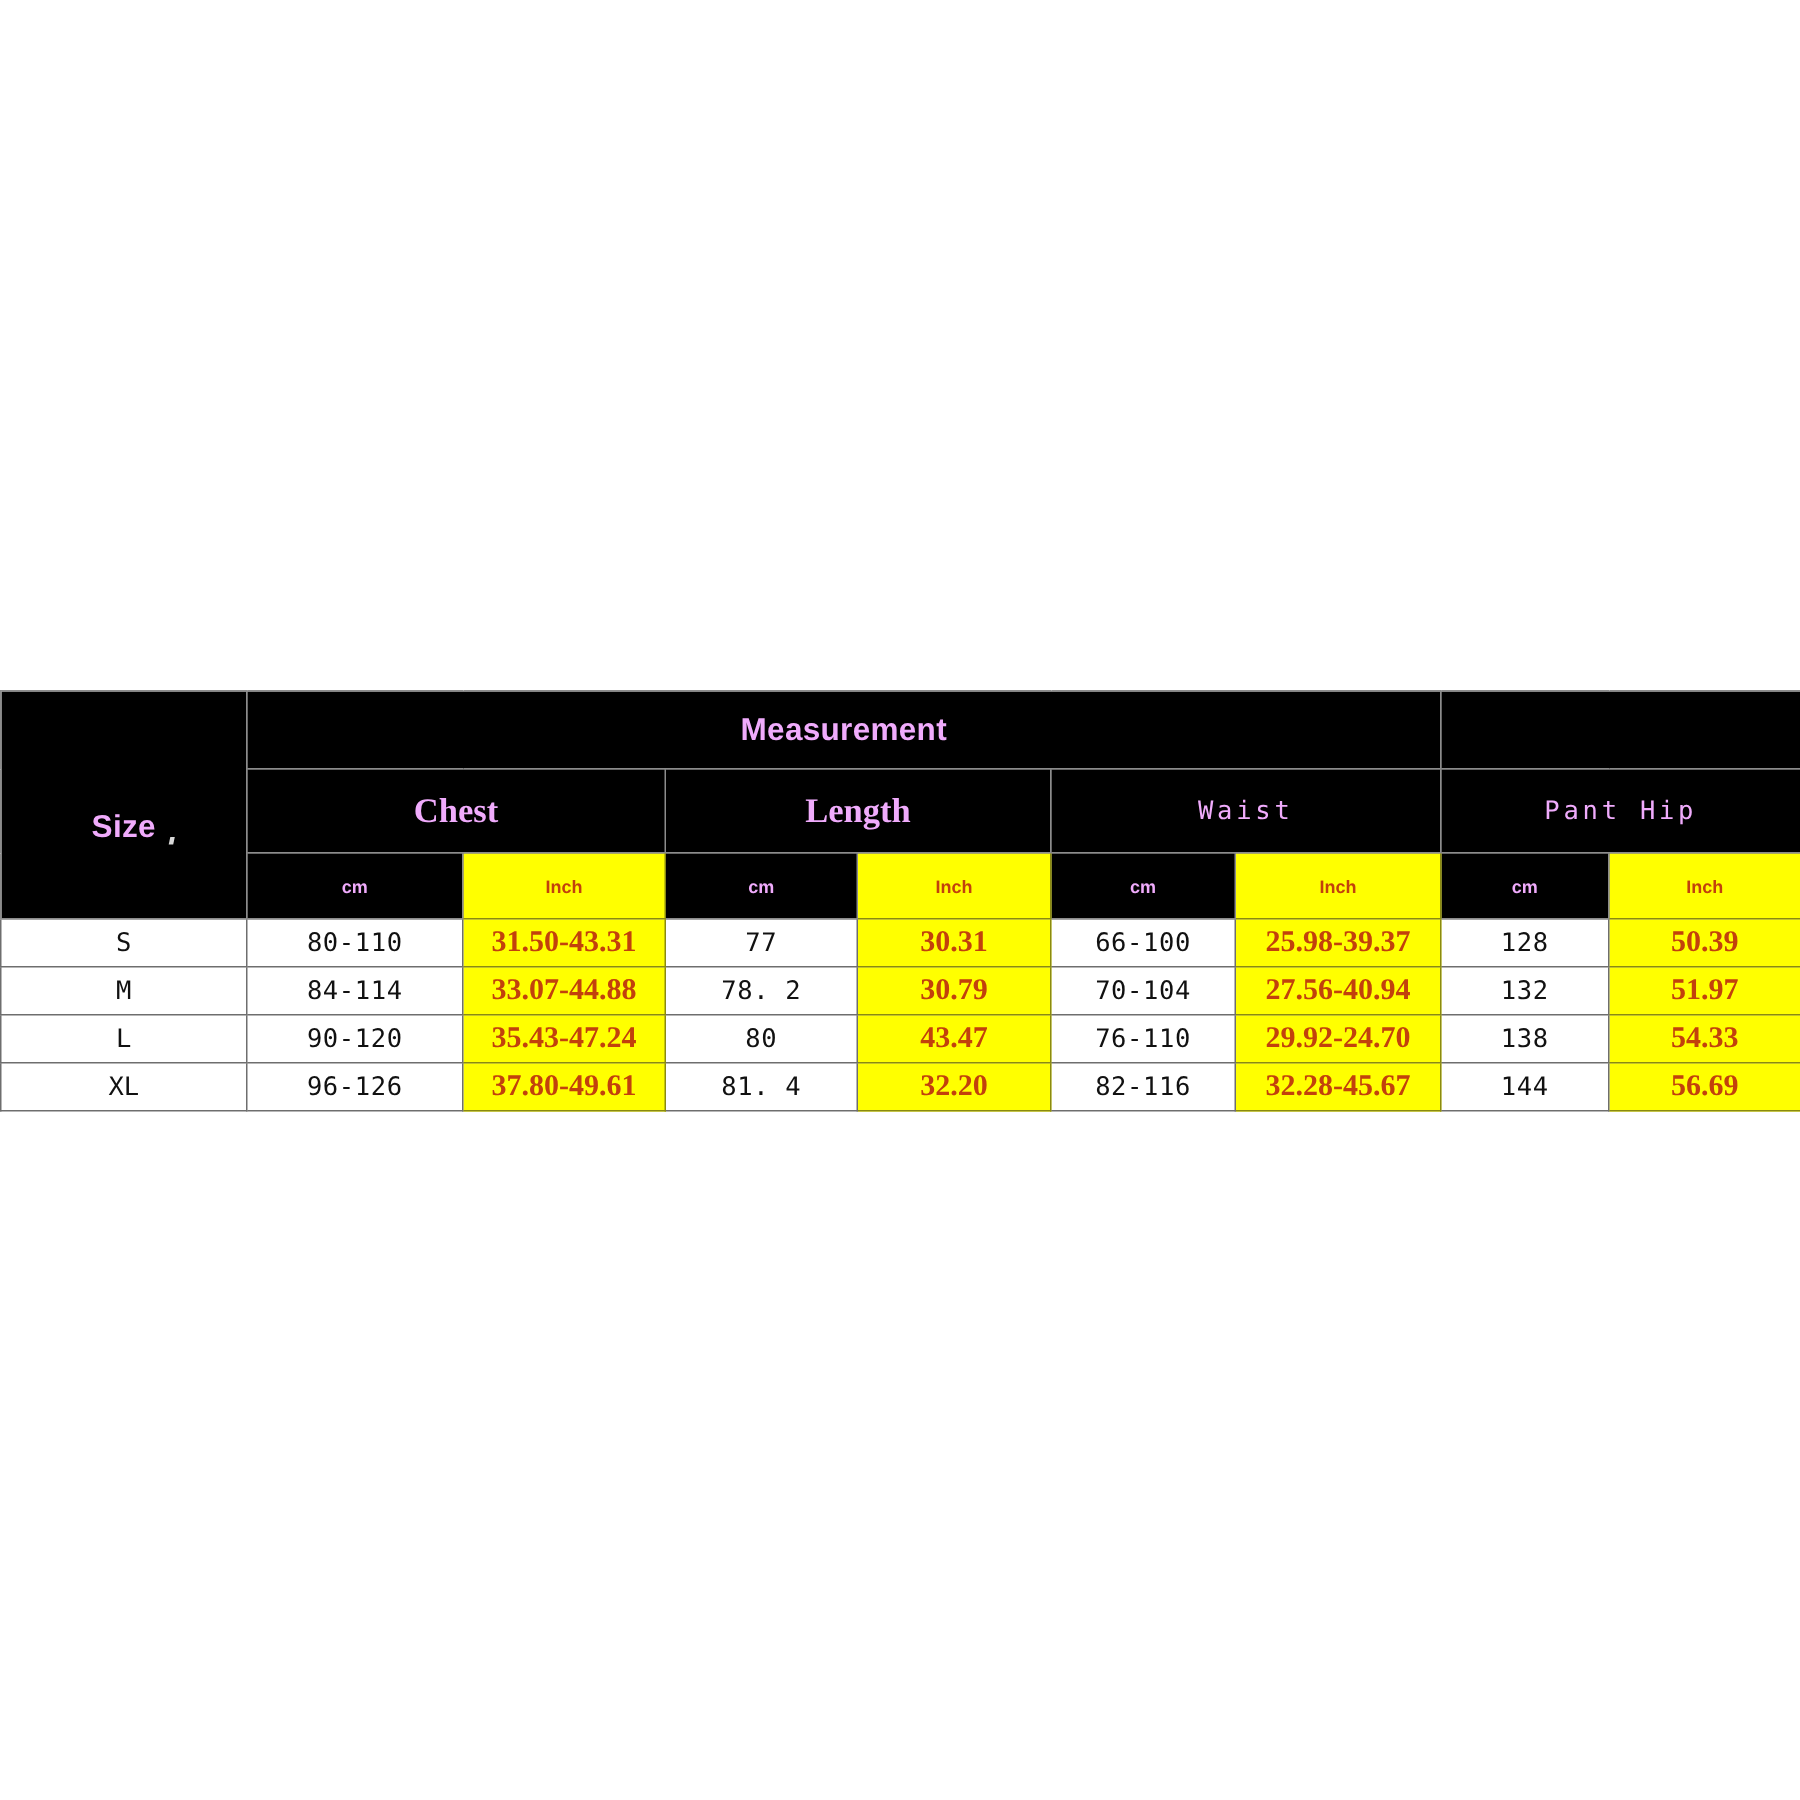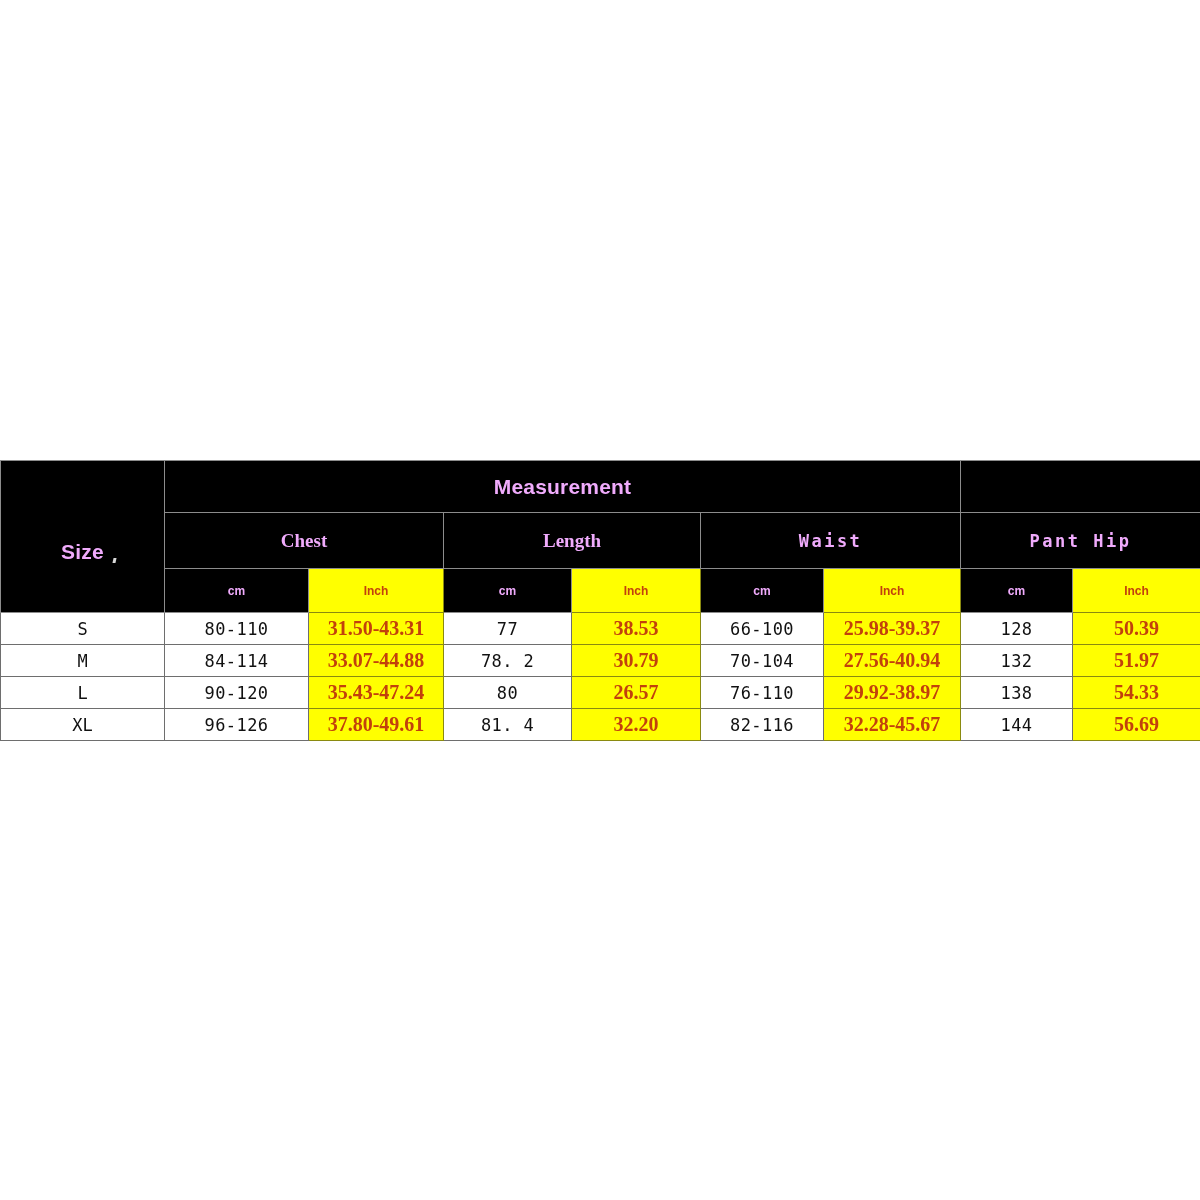--- a/index.html
+++ b/index.html
@@ -53,25 +53,25 @@
   
   .sans-hd {
     font-family: "Liberation Sans", sans-serif;
     font-weight: bold;
     font-size: 21px;
     letter-spacing: 0.2px;
   }
   .serif-hd {
     font-family: "Liberation Serif", serif;
     font-weight: bold;
-    font-size: 19px;
+    font-size: 23px;
   }
   .mono-hd {
     font-family: "DejaVu Sans Mono", monospace;
-    font-weight: bold;
+    font-weight: normal;
     font-size: 17px;
     letter-spacing: 2.5px;
   }
   .unit-hd {
     font-family: Liberation Sans, sans-serif;
     font-weight: bold;
     font-size: 12px;
   }
   .cell-cm {
     font-family: "DejaVu Sans Mono", monospace;
@@ -156,21 +156,21 @@
       <td class="ylw unit-hd">Inch</td>
       <td class="blk unit-hd">cm</td>
       <td class="ylw unit-hd">Inch</td>
     </tr>
 
     <tr style="height:32px;">
       <td class="wht cell-size">S</td>
       <td class="wht cell-cm">80-110</td>
       <td class="ylw cell-inch">31.50-43.31</td>
       <td class="wht cell-cm">77</td>
-      <td class="ylw cell-inch">38.53</td>
+      <td class="ylw cell-inch">30.31</td>
       <td class="wht cell-cm">66-100</td>
       <td class="ylw cell-inch">25.98-39.37</td>
       <td class="wht cell-cm">128</td>
       <td class="ylw cell-inch">50.39</td>
     </tr>
 
     <tr style="height:32px;">
       <td class="wht cell-size">M</td>
       <td class="wht cell-cm">84-114</td>
       <td class="ylw cell-inch">33.07-44.88</td>
@@ -180,23 +180,23 @@
       <td class="ylw cell-inch">27.56-40.94</td>
       <td class="wht cell-cm">132</td>
       <td class="ylw cell-inch">51.97</td>
     </tr>
 
     <tr style="height:32px;">
       <td class="wht cell-size">L</td>
       <td class="wht cell-cm">90-120</td>
       <td class="ylw cell-inch">35.43-47.24</td>
       <td class="wht cell-cm">80</td>
-      <td class="ylw cell-inch">26.57</td>
+      <td class="ylw cell-inch">43.47</td>
       <td class="wht cell-cm">76-110</td>
-      <td class="ylw cell-inch">29.92-38.97</td>
+      <td class="ylw cell-inch">29.92-24.70</td>
       <td class="wht cell-cm">138</td>
       <td class="ylw cell-inch">54.33</td>
     </tr>
 
     <tr style="height:32px;padding-left:36px;">
       <td class="wht cell-size">XL</td>
       <td class="wht cell-cm">96-126</td>
       <td class="ylw cell-inch">37.80-49.61</td>
       <td class="wht cell-cm">81. 4</td>
       <td class="ylw cell-inch">32.20</td>

